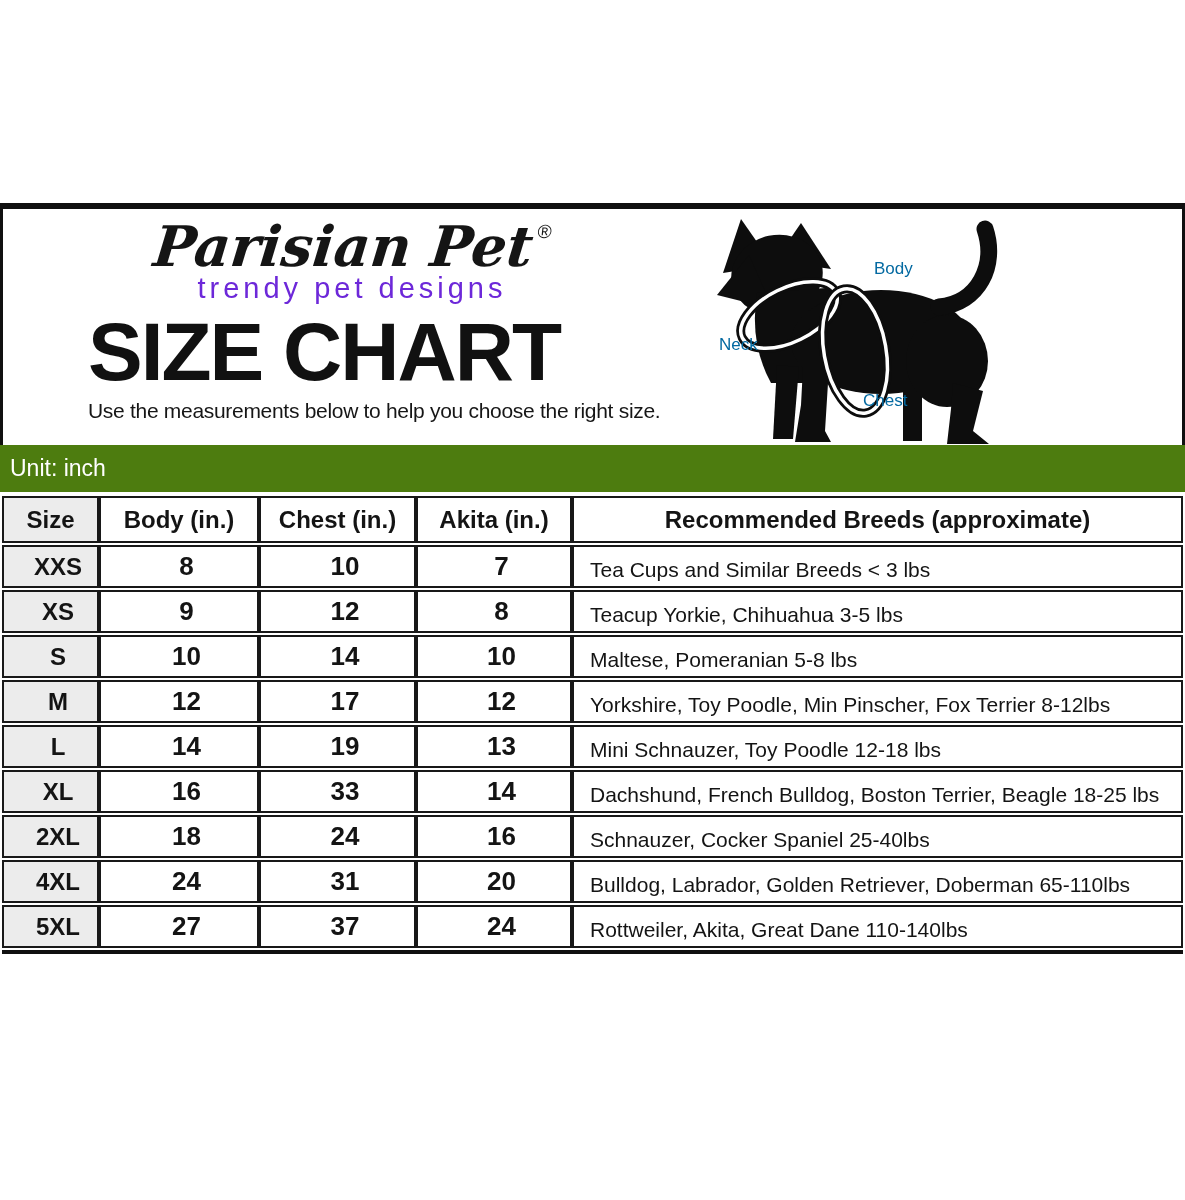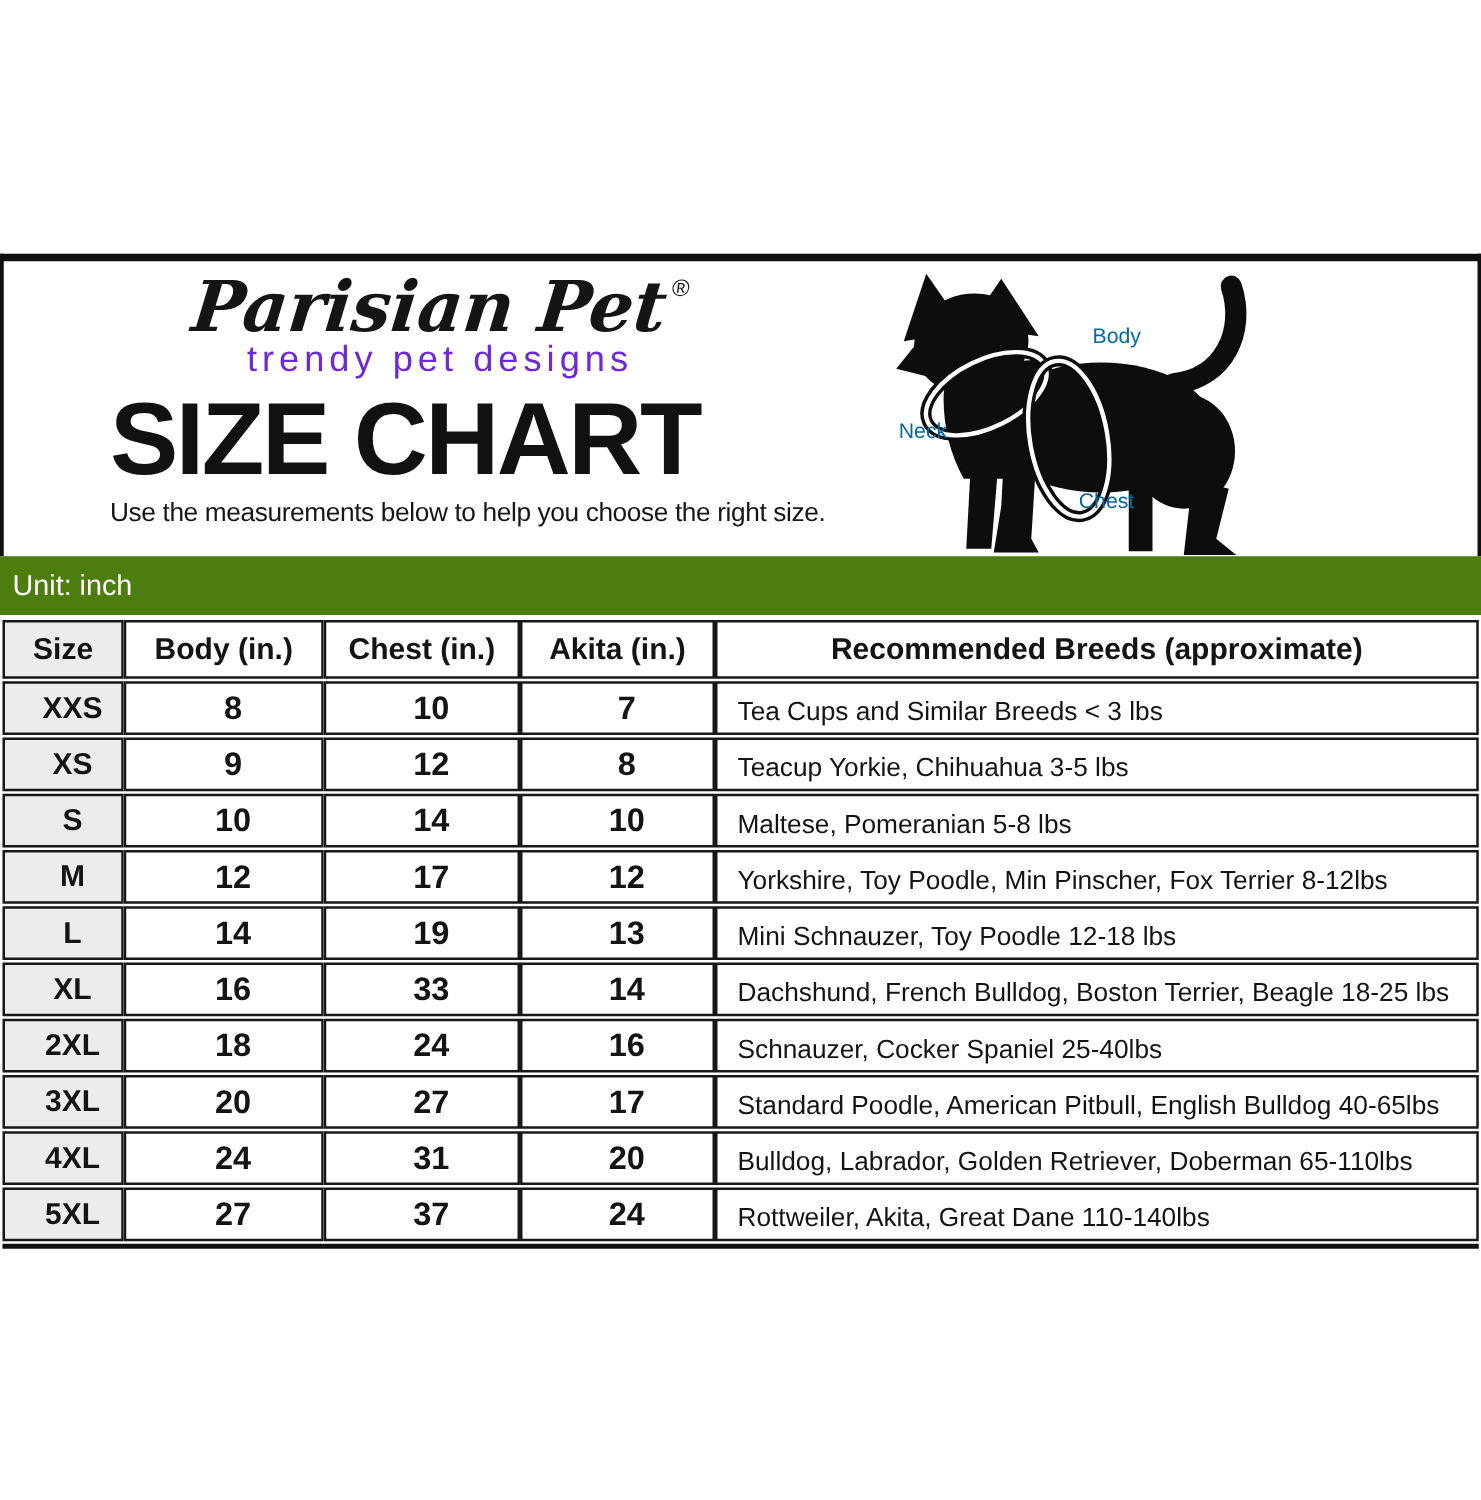--- a/index.html
+++ b/index.html
@@ -160,27 +160,20 @@
           <td class="c-breeds">Dachshund, French Bulldog, Boston Terrier, Beagle 18-25 lbs</td>
         </tr>
         <tr>
           <td class="c-size">2XL</td>
           <td class="c-num">18</td>
           <td class="c-num">24</td>
           <td class="c-num">16</td>
           <td class="c-breeds">Schnauzer, Cocker Spaniel 25-40lbs</td>
         </tr>
         <tr>
-          <td class="c-size">3XL</td>
-          <td class="c-num">20</td>
-          <td class="c-num">27</td>
-          <td class="c-num">17</td>
-          <td class="c-breeds">Standard Poodle, American Pitbull, English Bulldog 40-65lbs</td>
-        </tr>
-        <tr>
           <td class="c-size">4XL</td>
           <td class="c-num">24</td>
           <td class="c-num">31</td>
           <td class="c-num">20</td>
           <td class="c-breeds">Bulldog, Labrador, Golden Retriever, Doberman 65-110lbs</td>
         </tr>
         <tr>
           <td class="c-size">5XL</td>
           <td class="c-num">27</td>
           <td class="c-num">37</td>

